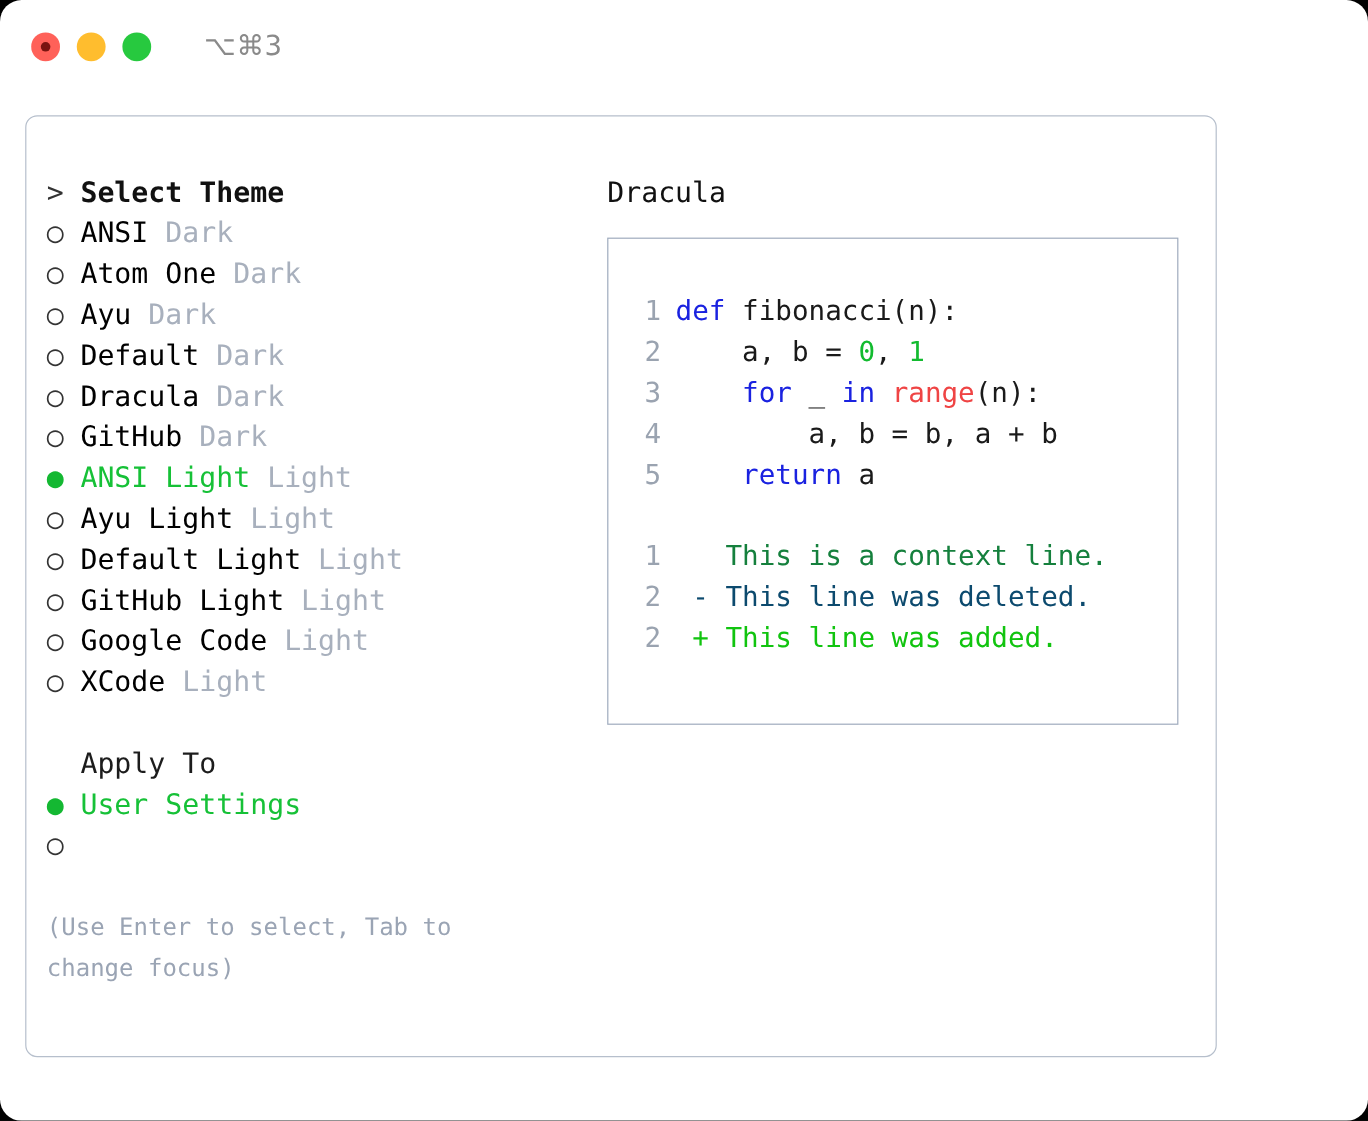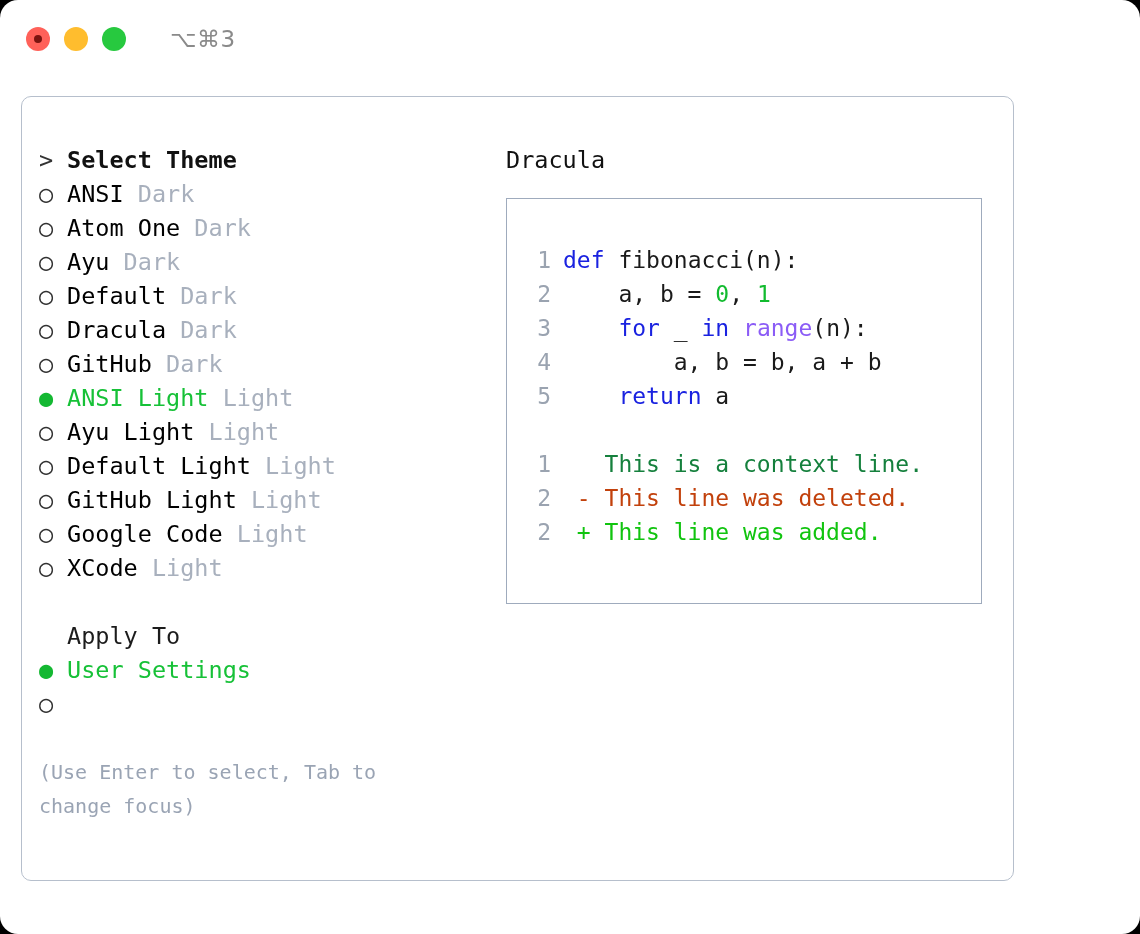--- a/index.html
+++ b/index.html
@@ -135,27 +135,27 @@
     font-family: "DejaVu Sans Mono", monospace;
   }
   .gutter {
     width: 26px;
     flex: none;
     text-align: right;
     color: #9aa3b0;
     margin-right: 12px;
   }
   .tok-kw    { color: #1a22e0; }
-  .tok-fn    { color: #8b5cf6; margin-top: 26px; }
+  .tok-fn    { color: #ef4444; margin-top: 26px; }
   .tok-num   { color: #12bb2f; }
   .tok-plain { color: #1a1a1a; }
 
   .diff-gap { height: 34px; }
   .diff-ctx { color: #15803d; }
-  .diff-del { color: #c2410c; }
+  .diff-del { color: #0c4a6e; }
   .diff-add { color: #11c40f; }
 </style>
 </head>
 <body>
 
 <div id="app">
 
   <div class="titlebar">
     <div class="lights">
       <span class="light red">

